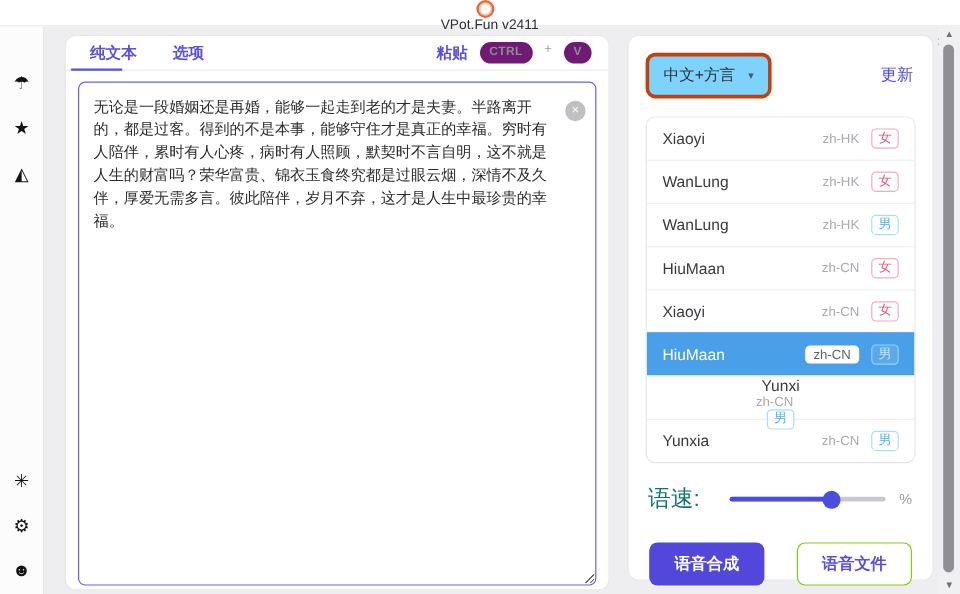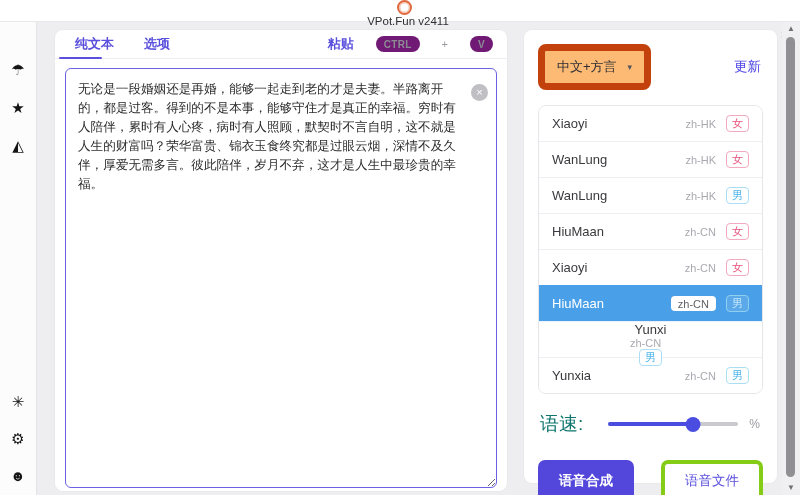--- a/index.html
+++ b/index.html
@@ -55,21 +55,21 @@
     border-bottom:1px solid #ededf0;padding:0 14px 0 20px;box-sizing:border-box;
   }
   .tab{
     font-size:13px;font-weight:600;color:#5b50dd;margin-right:30px;
     position:relative;height:100%;display:flex;align-items:center;cursor:pointer;
   }
   .tab.active::after{
     content:"";position:absolute;left:-16px;right:12px;bottom:-1px;height:2.5px;
     background:#5b50dd;border-radius:2px;
   }
-  .paste-group{margin-left:auto;display:flex;align-items:center;gap:22px;}
+  .paste-group{margin-left:auto;display:flex;gap:10px;}
   .paste-label{font-size:13px;font-weight:600;color:#5b50dd;cursor:pointer;}
   .kbd{
     background:#701a75;color:#8c8c93;font-size:10px;font-weight:600;
     padding:2.5px 8px;border-radius:9px;letter-spacing:.3px;
   }
   .plus{font-size:11px;color:#9a9aa0;}
   .ta-wrap{position:absolute;left:10px;right:10px;top:38px;bottom:3px;}
   .main-textarea{
     position:absolute;left:0;top:0;width:100%;height:100%;box-sizing:border-box;
     border:1.5px solid #6a62e2;border-radius:6px;outline:none;
@@ -86,23 +86,23 @@
   .right-card{
     position:absolute;left:524px;top:8px;width:253px;height:453px;
     background:#ffffff;border-radius:8px;box-sizing:border-box;
     box-shadow:0 0 0 1px rgba(0,0,0,0.02);
   }
   .rc-header{
     display:flex;align-items:center;justify-content:space-between;
     padding:14px 16px 12px 14px;
   }
   .lang-select{
-    border:7px solid #c2410c;border-radius:8px;padding:7px 12px;
+    border:3px solid #c2410c;border-radius:8px;padding:7px 12px;
     display:flex;align-items:center;font-size:13px;color:#2f2f33;cursor:pointer;
-    background:#fdba74;
+    background:#7dd3fc;
   }
   .lang-select .caret{font-size:9px;color:#55555a;margin-left:11px;}
   .update-link{font-size:13.5px;color:#4f46e5;font-weight:500;cursor:pointer;}
   .voice-list{
     margin:3px 14px 0 14px;border:1px solid #e6e6ea;border-radius:8px;
     overflow:hidden;background:#fff;
   }
   .vrow{
     height:35px;display:flex;align-items:center;padding:0 13px;
     border-top:1px solid #efeff2;cursor:pointer;background:#fff;
@@ -137,22 +137,22 @@
     background:#4a4de0;transform:translateX(-50%);cursor:grab;
   }
   .speed-unit{font-size:12px;color:#9b9ba1;}
   .btn-row{display:flex;justify-content:center;gap:27px;margin-top:23px;}
   .btn-primary{
     background:#5246db;color:#ffffff;border:none;border-radius:7px;
     font-size:13.5px;font-weight:600;padding:9px 21px;cursor:pointer;
     font-family:inherit;
   }
   .btn-outline{
-    background:#ffffff;color:#5b50dd;border:4px solid #84cc16;border-radius:7px;
-    font-size:13.5px;font-weight:400;padding:8px 20px;cursor:pointer;
+    background:#ffffff;color:#5b50dd;border:1px solid #84cc16;border-radius:7px;
+    font-size:13.5px;font-weight:700;padding:8px 20px;cursor:pointer;
     font-family:inherit;
   }
   
   .scrollbar{
     position:absolute;right:0;top:0;bottom:0;width:18px;background:#f0f0f2;
   }
   .sb-arrow{
     position:absolute;left:0;right:0;height:14px;text-align:center;
     font-size:8px;line-height:14px;color:#6f6f74;cursor:pointer;
   }

